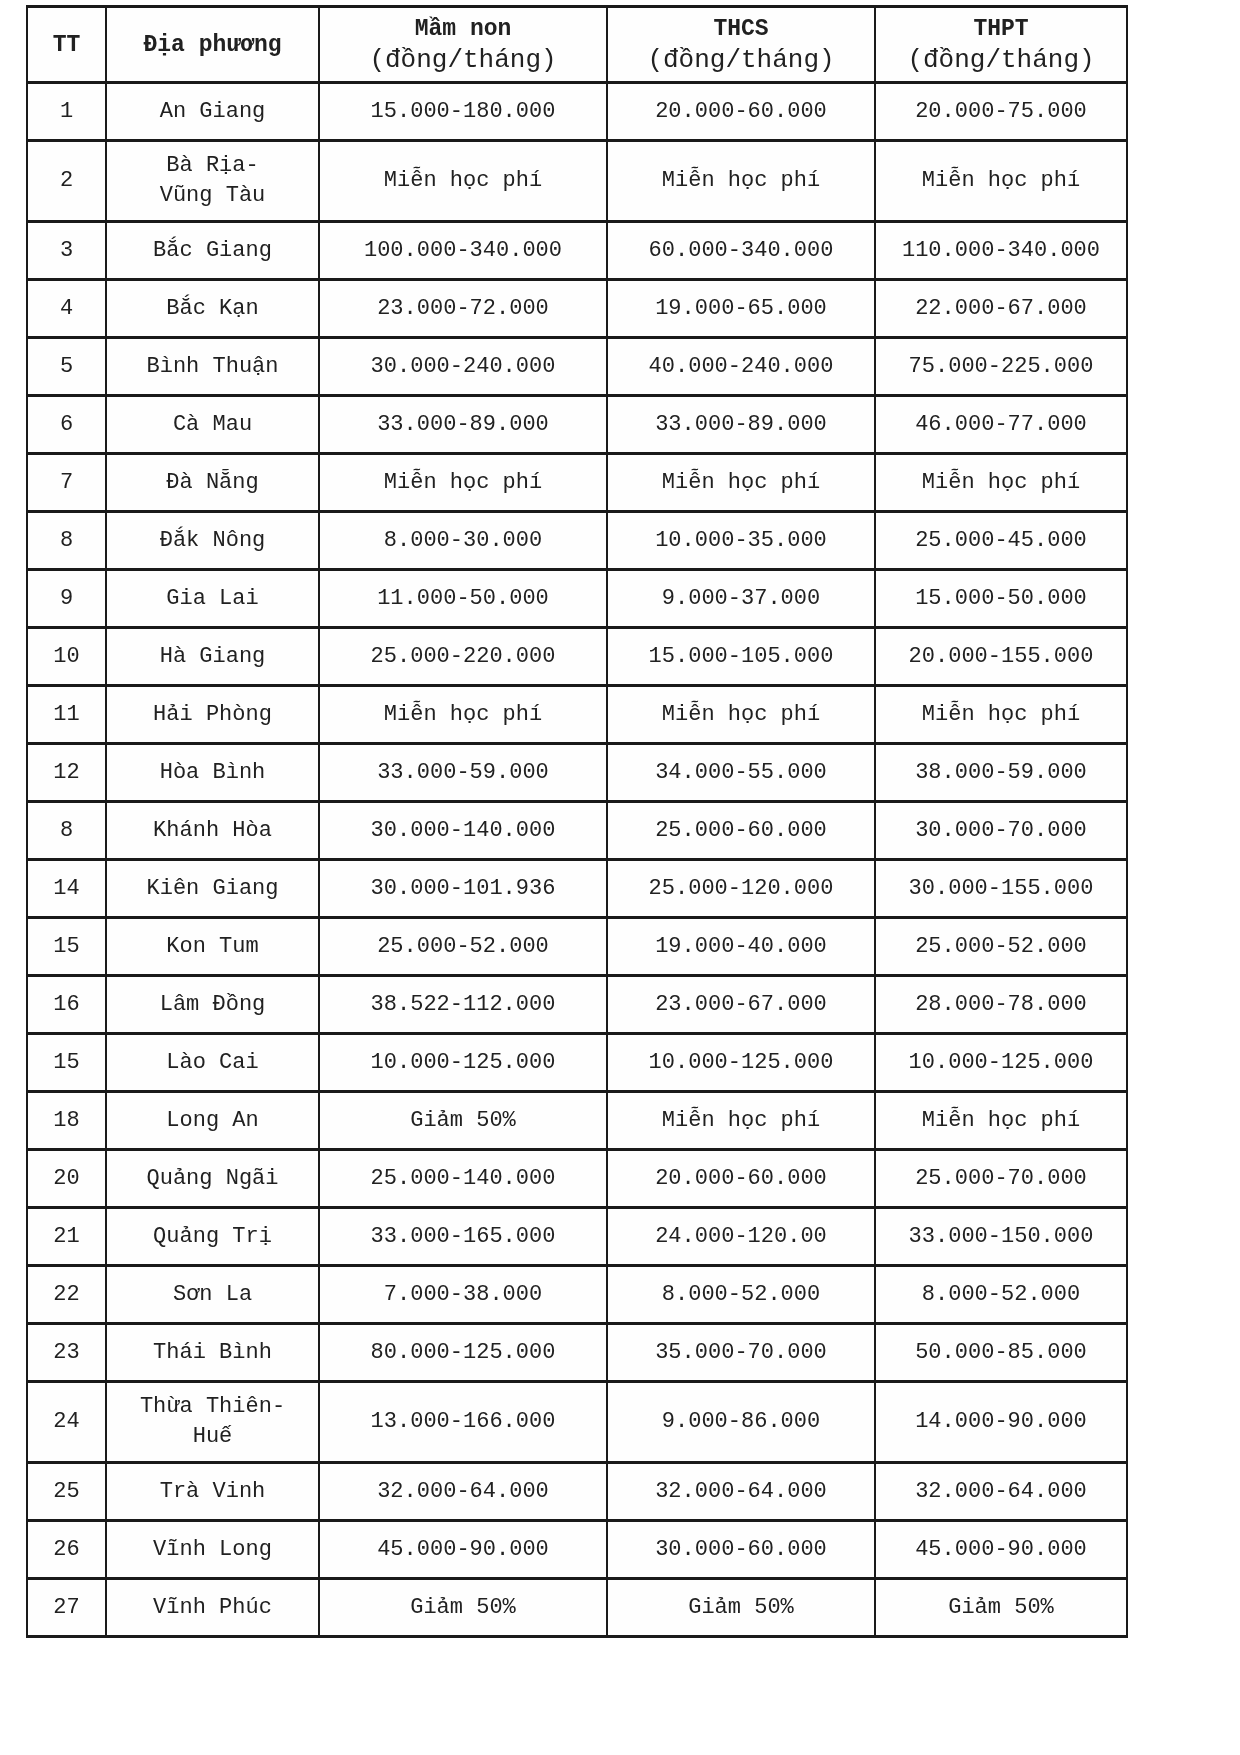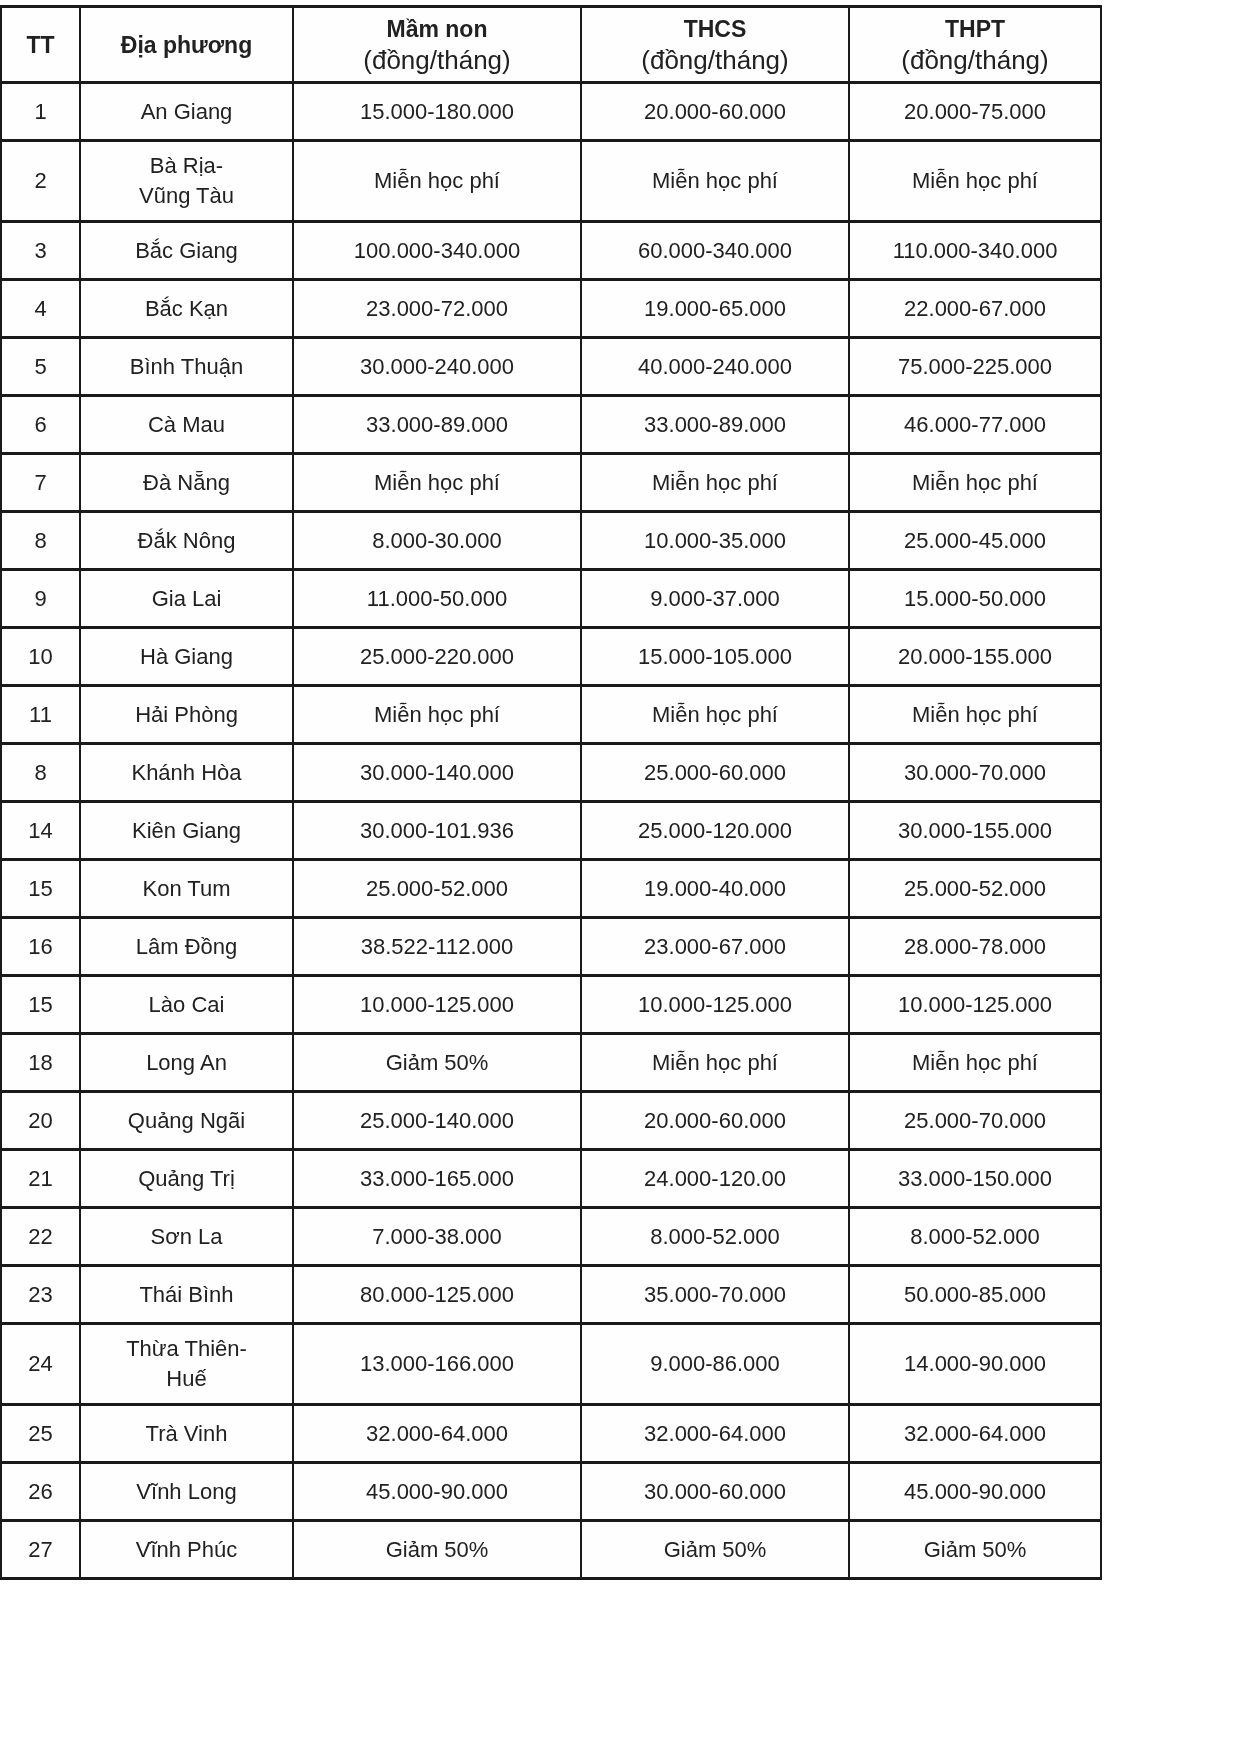--- a/index.html
+++ b/index.html
@@ -11,22 +11,23 @@
     width: 1240px;
     height: 1755px;
     font-family: "Liberation Sans", sans-serif;
     color: #212121;
     overflow: hidden;
   }
   table.fee-table {
     border-collapse: collapse;
     table-layout: fixed;
     width: 1100px;
-    margin: 5px 0 0 0;
+    margin: 5px 0 0 26px;
     background: #86efac;
+    font-family: Liberation Mono, monospace;
   }
   col.c-tt       { width: 79px; }
   col.c-province { width: 213px; }
   col.c-mamnon   { width: 288px; }
   col.c-thcs     { width: 268px; }
   col.c-thpt     { width: 252px; }
 
   .fee-table th,
   .fee-table td {
     border-left: 2px solid #1a1a1a;
@@ -164,20 +165,27 @@
         <td>20.000-155.000</td>
       </tr>
       <tr>
         <td>11</td>
         <td class="province">Hải Phòng</td>
         <td>Miễn học phí</td>
         <td>Miễn học phí</td>
         <td>Miễn học phí</td>
       </tr>
       <tr>
+        <td>12</td>
+        <td class="province">Hòa Bình</td>
+        <td>33.000-59.000</td>
+        <td>34.000-55.000</td>
+        <td>38.000-59.000</td>
+      </tr>
+      <tr>
         <td>8</td>
         <td class="province">Khánh Hòa</td>
         <td>30.000-140.000</td>
         <td>25.000-60.000</td>
         <td>30.000-70.000</td>
       </tr>
       <tr>
         <td>14</td>
         <td class="province">Kiên Giang</td>
         <td>30.000-101.936</td>

